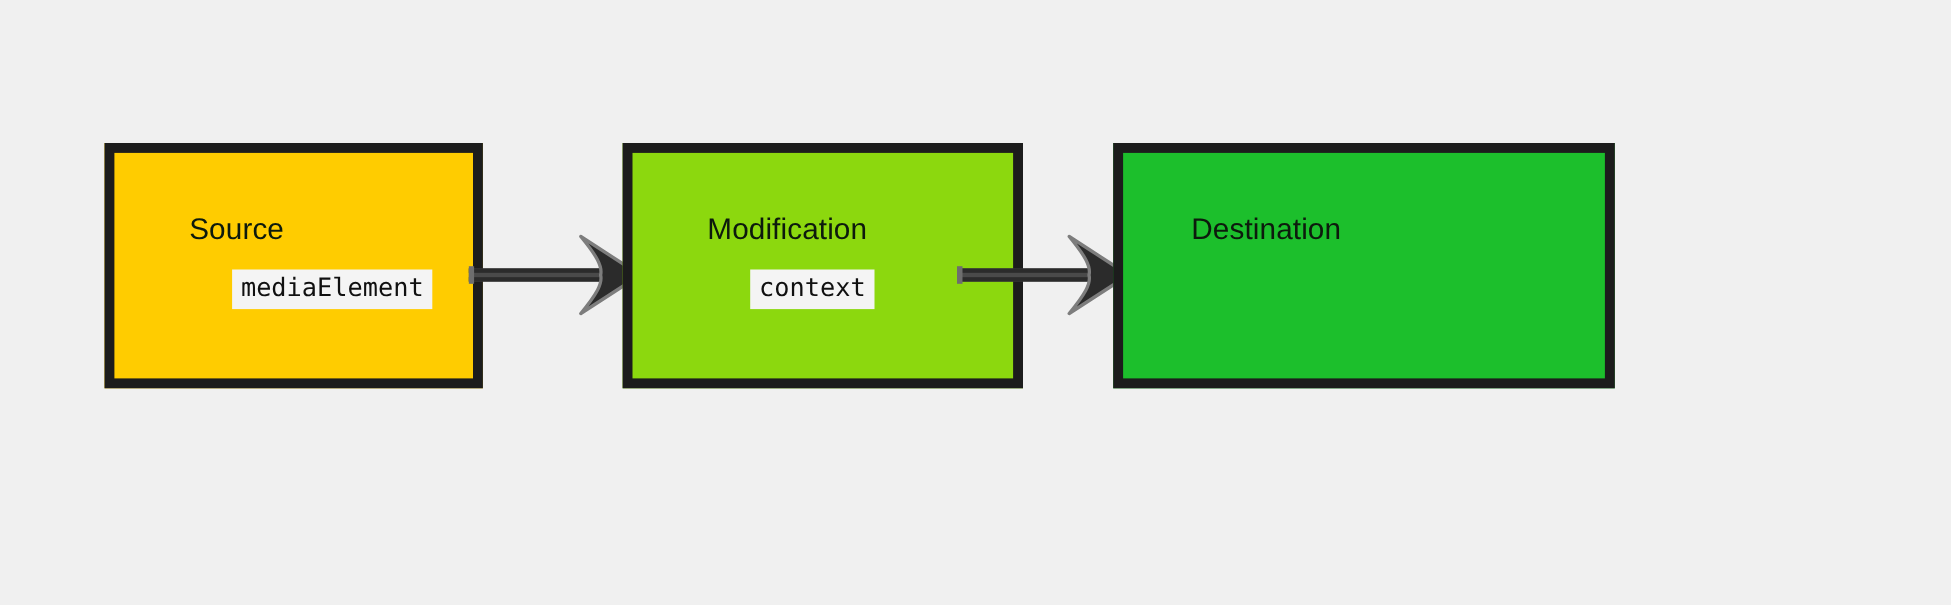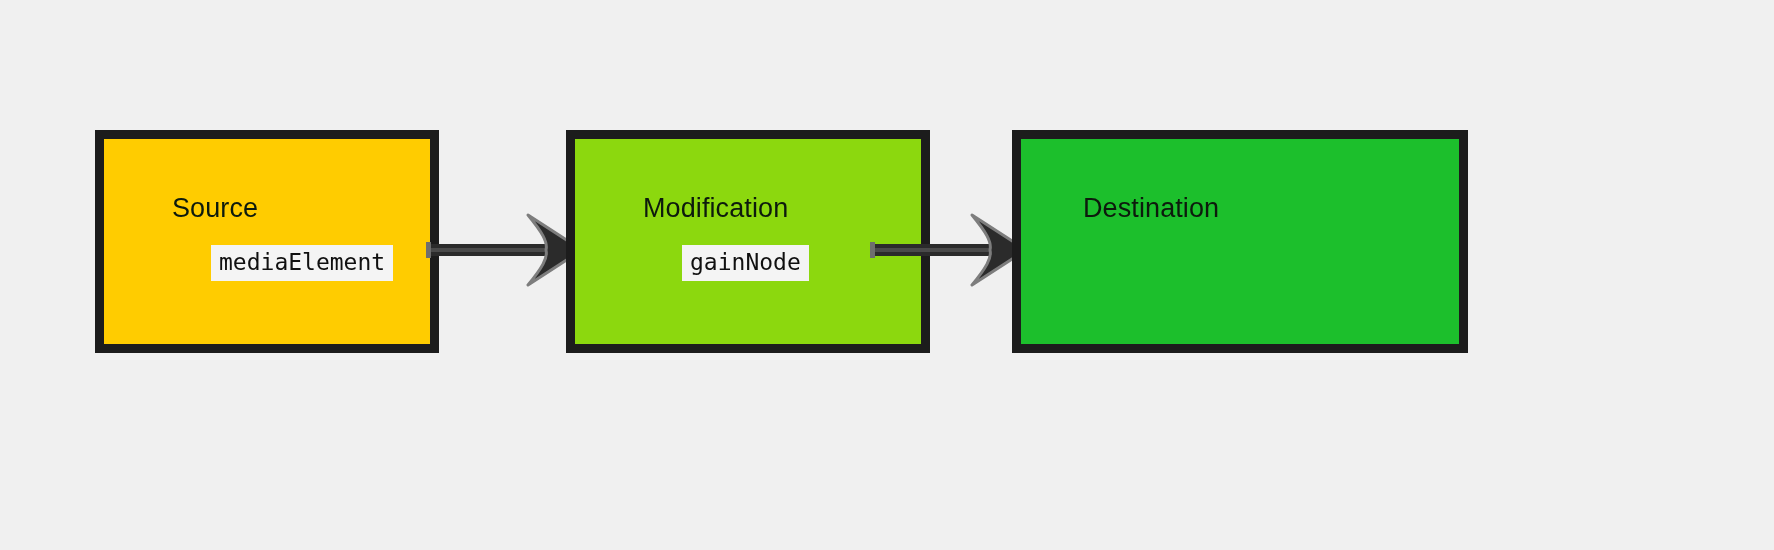--- a/index.html
+++ b/index.html
@@ -88,21 +88,21 @@
       <rect x="0" y="46" width="123" height="4" fill="#2b2b2b"></rect>
       <rect x="0" y="36" width="5" height="16" fill="#6e6e6e"></rect>
     </g>
     <g>
       <path d="M 156 44 L 102 9 C 116 26 122 36 120 44 C 122 52 116 62 102 79 Z" fill="#2b2b2b" stroke="#7d7d7d" stroke-width="3" stroke-linejoin="round"></path>
     </g>
   </svg>
 
   <div class="node" id="node-modification">
     <span class="node-title">Modification</span>
-    <span class="node-code">gainNode</span>
+    <span class="node-code">context</span>
   </div>
 
   <svg class="edge" id="edge-modification-destination" viewBox="0 0 160 90" width="160" height="90">
     <g>
       <rect x="0" y="38" width="123" height="12" fill="#4a4a4a"></rect>
       <rect x="0" y="38" width="123" height="4" fill="#2b2b2b"></rect>
       <rect x="0" y="46" width="123" height="4" fill="#2b2b2b"></rect>
       <rect x="0" y="36" width="5" height="16" fill="#6e6e6e"></rect>
     </g>
     <g>

